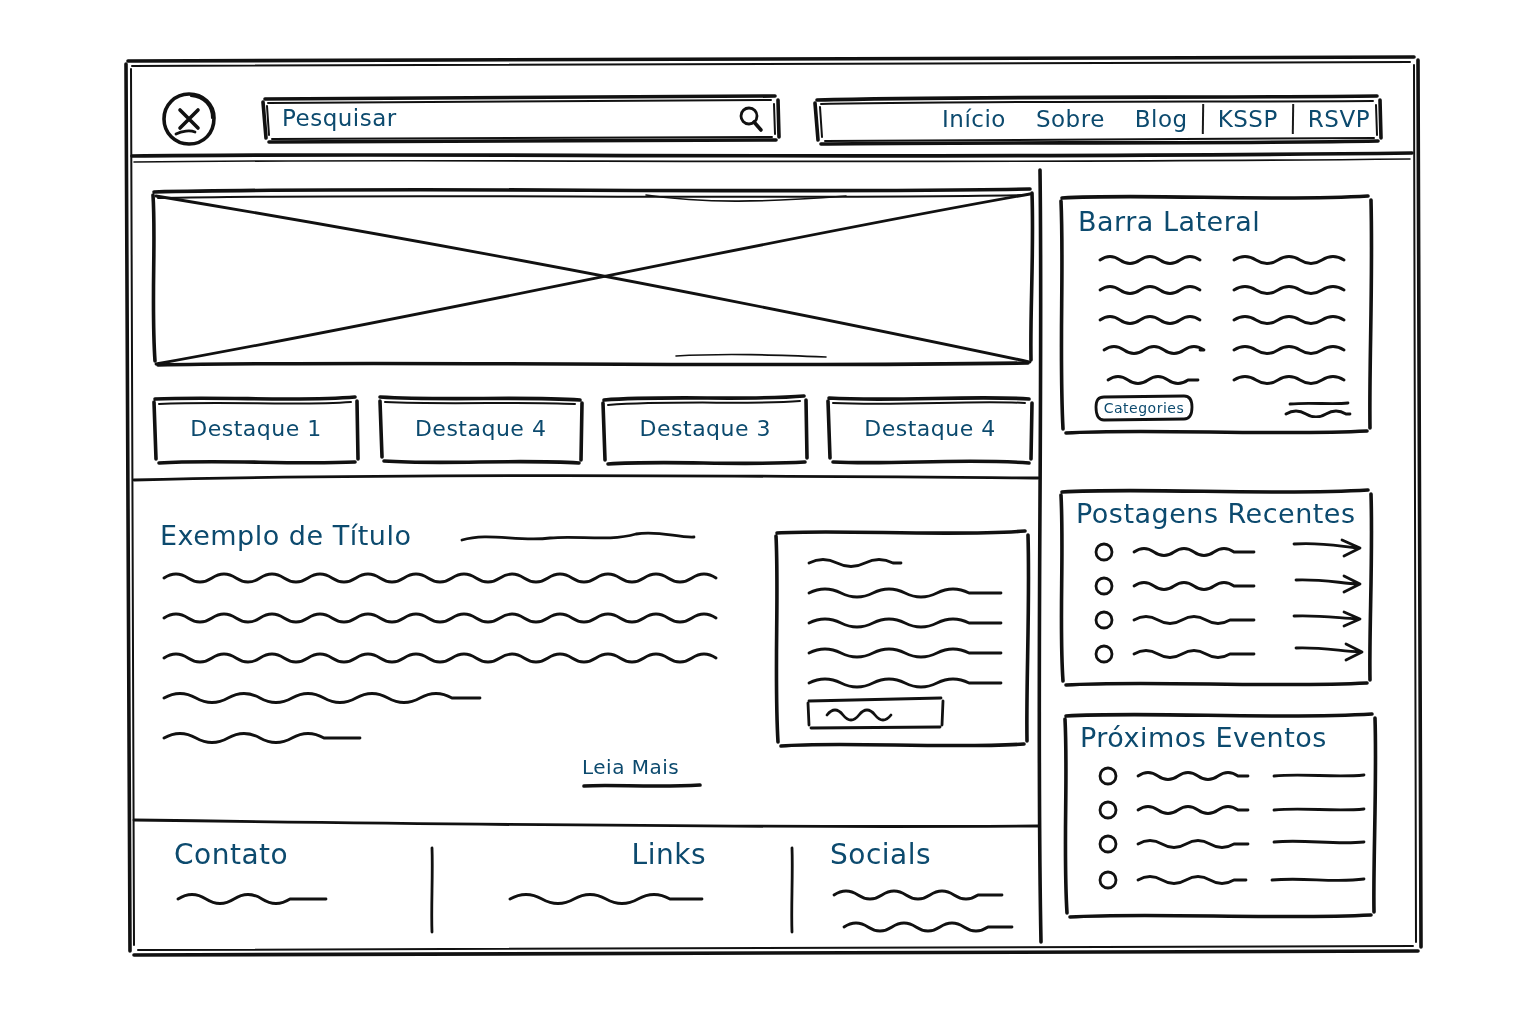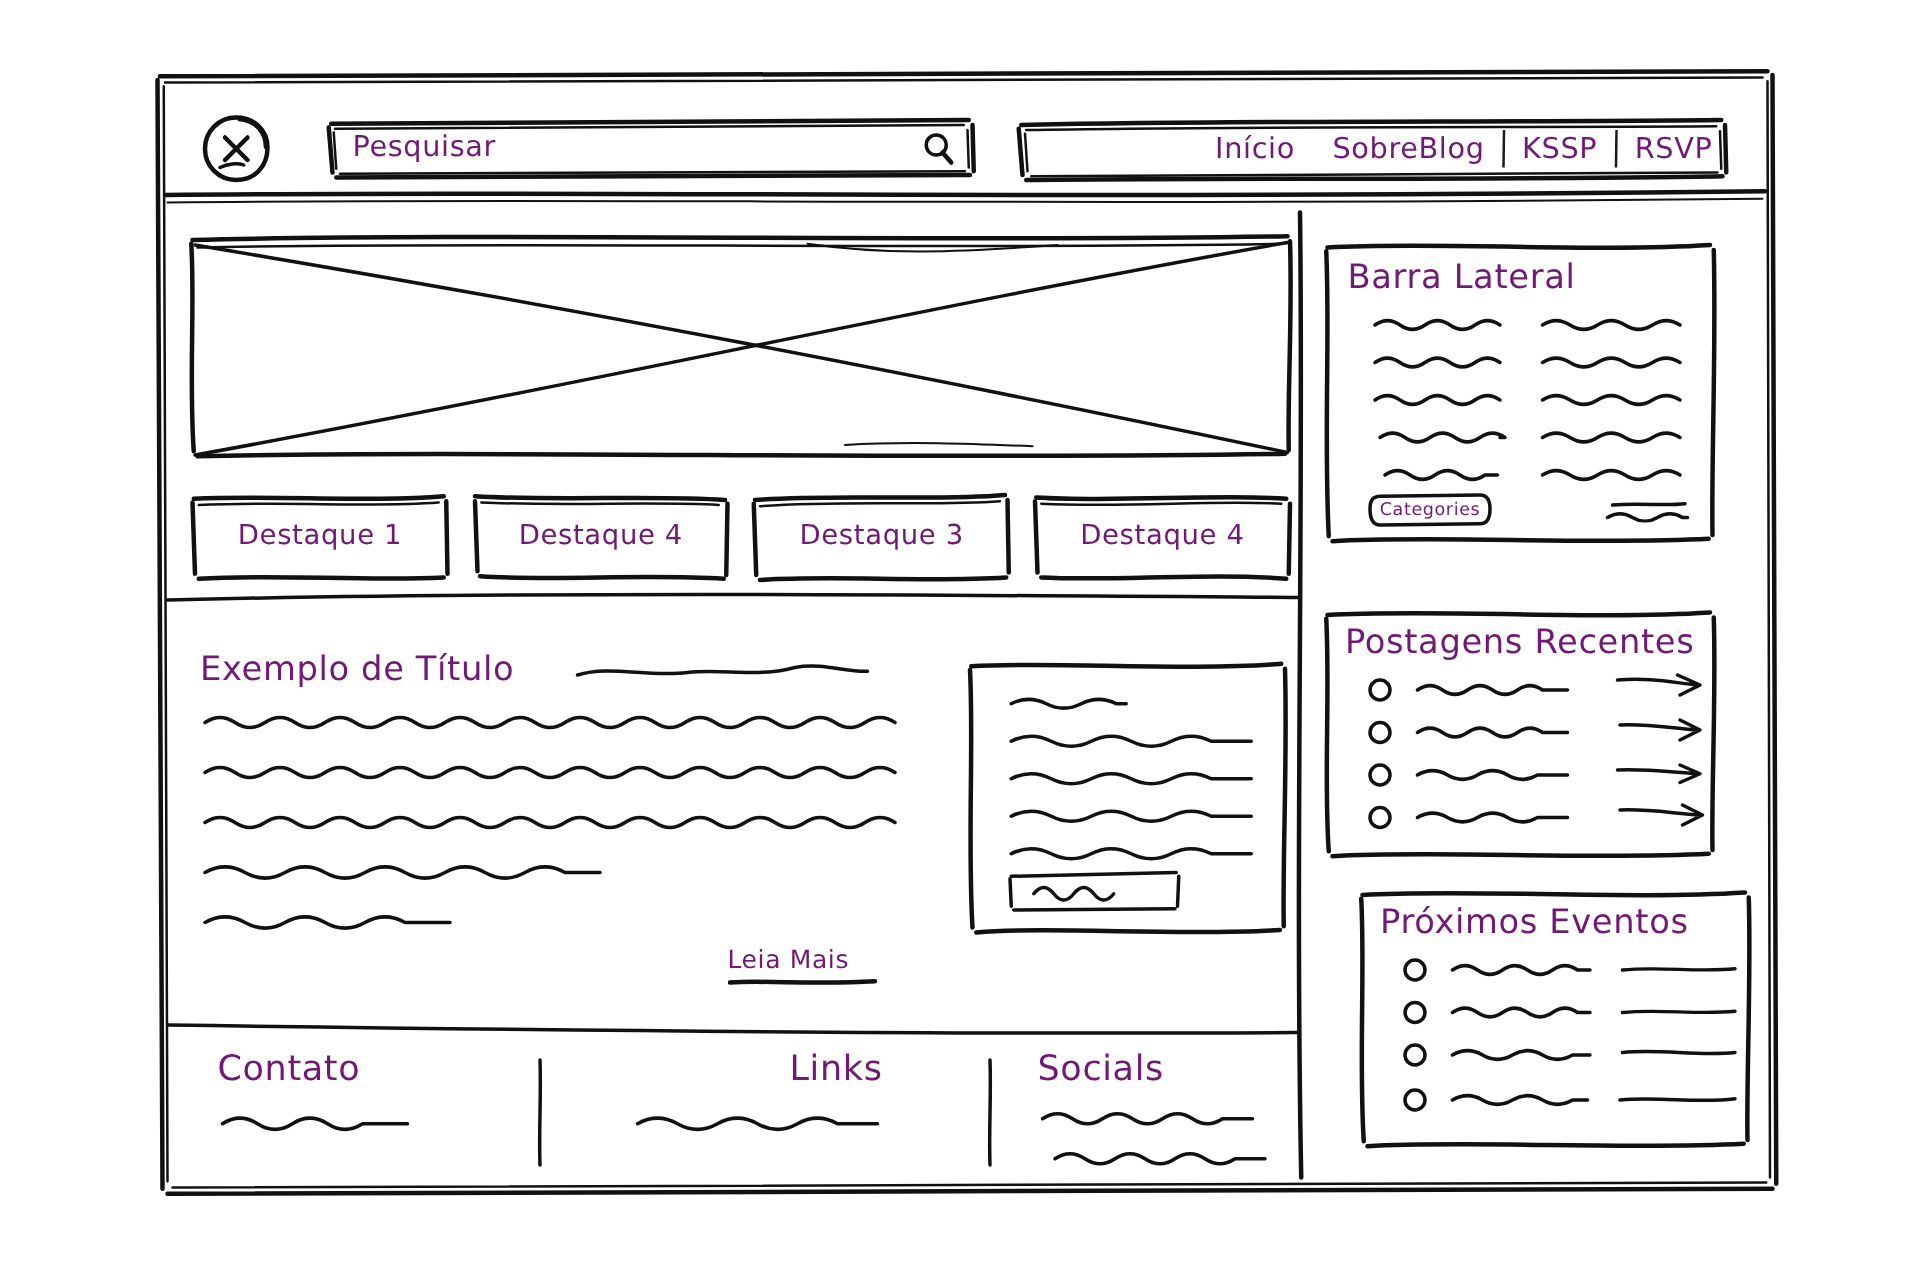--- a/index.html
+++ b/index.html
@@ -14,21 +14,21 @@
 
   #stage {
     position: relative;
     width: 1536px;
     height: 1024px;
     background: #fff;
   }
 
   .sketch-text {
     font-family: "DejaVu Sans", sans-serif;
-    color: #701a75;
+    color: #0c4a6e;
     letter-spacing: 0.5px;
   }
 
   
   #window-frame {
     position: absolute;
     left: 126px;
     top: 60px;
     width: 1288px;
     height: 888px;
@@ -168,21 +168,21 @@
   .footer-title { font-size: 28px; }
 
   
   .panel { position: absolute; }
   .panel-title {
     position: absolute;
     font-size: 27px;
   }
   #panel-sidebar { left: 1060px; top: 196px; width: 312px; height: 238px; }
   #panel-recent  { left: 1060px; top: 490px; width: 312px; height: 196px; }
-  #panel-events  { left: 1088px; top: 714px; width: 312px; height: 204px; }
+  #panel-events  { left: 1064px; top: 714px; width: 312px; height: 204px; }
 
   .tag-chip {
     position: absolute;
     left: 36px;
     bottom: 14px;
     width: 96px;
     height: 24px;
   }
   .tag-chip-label {
     position: absolute;
@@ -245,21 +245,21 @@
       </div>
     </div>
 
     <div id="nav">
       <svg width="582" height="58" viewBox="0 0 582 58" style="position:absolute;left:-5px;top:-4px;">
         <path class="s s3" d="M10,10 C160,6 420,8 570,6 M573,10 L574,48 M571,51 C420,54 160,52 14,54 M11,50 L8,13"></path>
         <path class="s s1" d="M14,14 C170,11 420,12 566,11 M569,15 L570,45 M567,48 C420,50 170,49 18,51 M15,47 L13,17"></path>
       </svg>
       <div class="nav-items">
         <span class="nav-item sketch-text" style="margin-right:30px;">Início</span>
-        <span class="nav-item sketch-text" style="">Sobre</span>
+        <span class="nav-item sketch-text" style="margin-right:30px;">Sobre</span>
         <span class="nav-item sketch-text">Blog</span>
         <span class="nav-sep"></span>
         <span class="nav-item sketch-text">KSSP</span>
         <span class="nav-sep"></span>
         <span class="nav-item sketch-text">RSVP</span>
       </div>
     </div>
   </div>
 
   <div id="hero-box">

